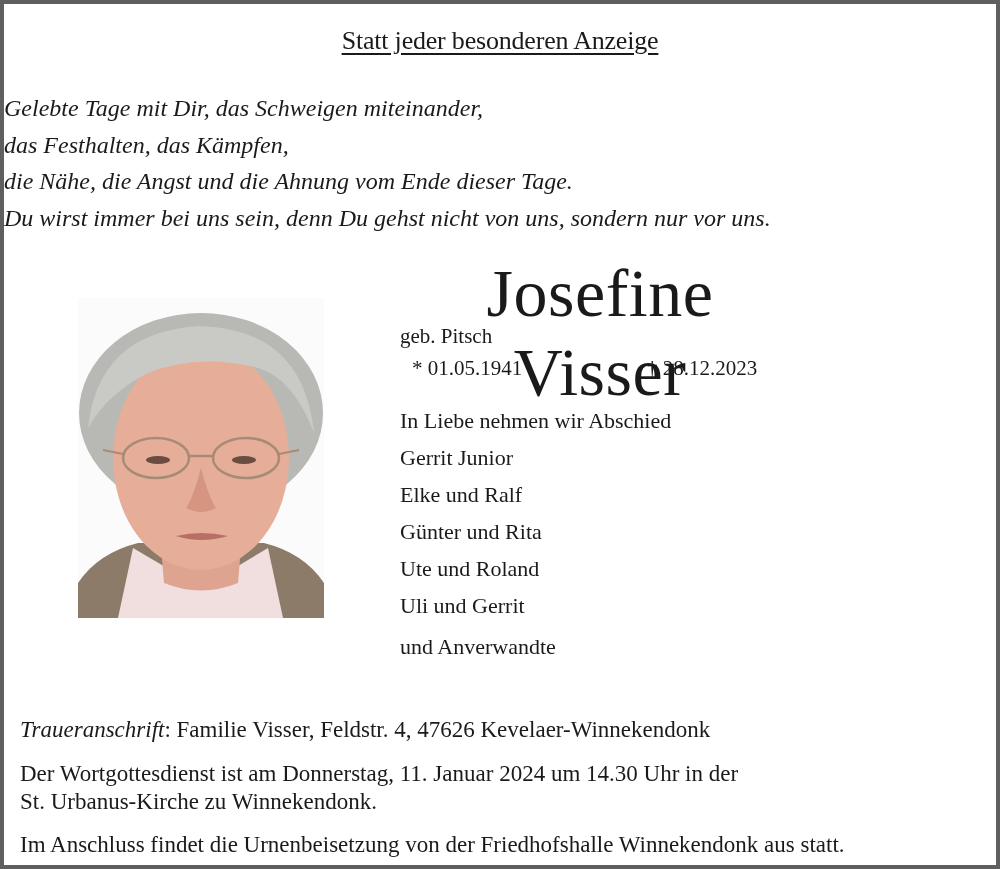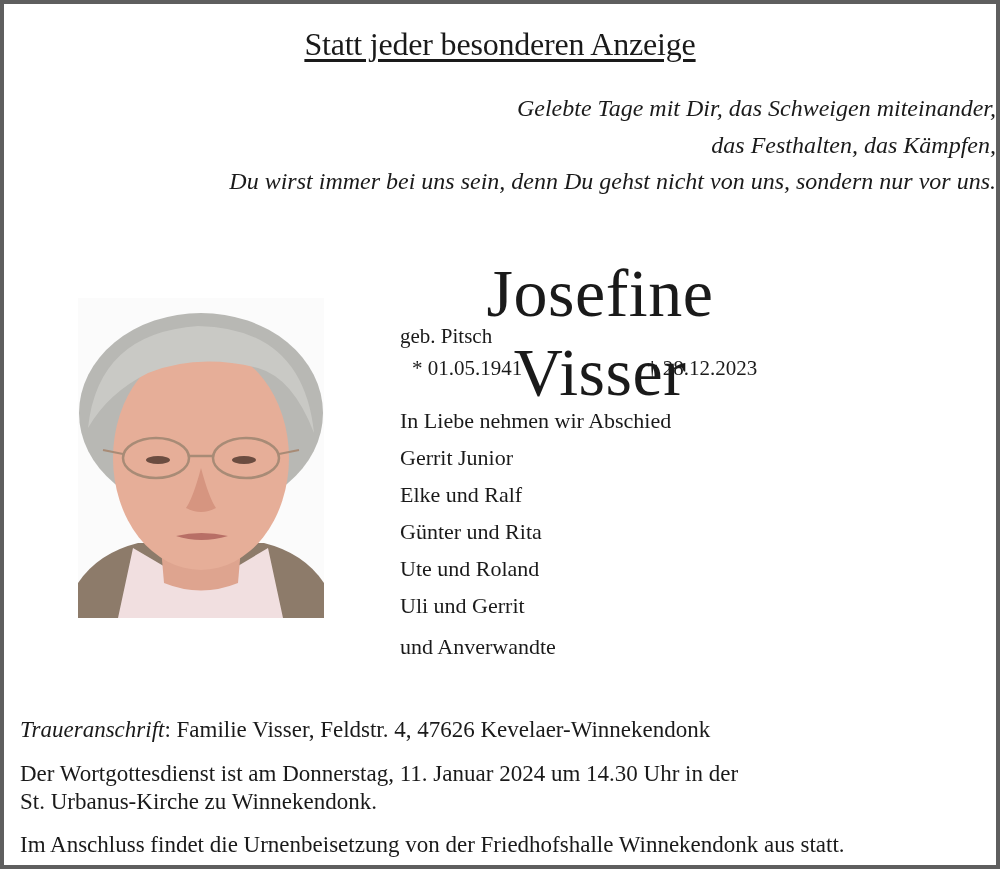--- a/index.html
+++ b/index.html
@@ -7,25 +7,25 @@
     width: 1000px; height: 869px; background: #5f5f5f;
     font-family: "Liberation Serif", "DejaVu Serif", serif; color: #1a1a1a;
     position: relative; overflow: hidden;
   }
   .card {
     position: absolute; left: 4px; top: 4px; width: 992px; height: 861px;
     background: #ffffff;
   }
   .headline {
     position: absolute; left: 0; width: 100%; top: 22px; text-align: center;
-    font-size: 32px; text-decoration: underline; text-underline-offset: 4px;
+    font-size: 26px; text-decoration: underline; text-underline-offset: 4px;
     letter-spacing: -0.2px;
   }
   .poem {
-    position: absolute; left: 0; width: 100%; top: 86px; text-align: right;
+    position: absolute; left: 0; width: 100%; top: 86px; text-align: left;
     font-style: italic; font-size: 24px; line-height: 36.5px;
   }
   .name {
     position: absolute; left: 396px; width: 400px; top: 250px; text-align: center;
     font-size: 68px; letter-spacing: 0.5px;
   }
   .birthname {
     position: absolute; left: 396px; width: 400px; top: 320px; 
     font-size: 21px;
   }
@@ -55,20 +55,21 @@
 </head>
 <body>
 
 <div class="card">
 
   <div class="headline">Statt jeder besonderen Anzeige</div>
 
   <div class="poem">
     <div>Gelebte Tage mit Dir, das Schweigen miteinander,</div>
     <div>das Festhalten, das Kämpfen,</div>
+    <div>die Nähe, die Angst und die Ahnung vom Ende dieser Tage.</div>
     <div>Du wirst immer bei uns sein, denn Du gehst nicht von uns, sondern nur vor uns.</div>
   </div>
 
   <div class="photo">
     <svg width="246" height="320" viewBox="0 0 246 320">
       <rect width="246" height="320" fill="#fbfbfb"></rect>
 
       <path d="M0 320 L0 285 Q20 255 60 245 L186 245 Q226 255 246 285 L246 320 Z" fill="#8d7b6a"></path>
       <path d="M40 320 L55 250 L123 290 L190 250 L205 320 Z" fill="#f1dfe0"></path>
 

